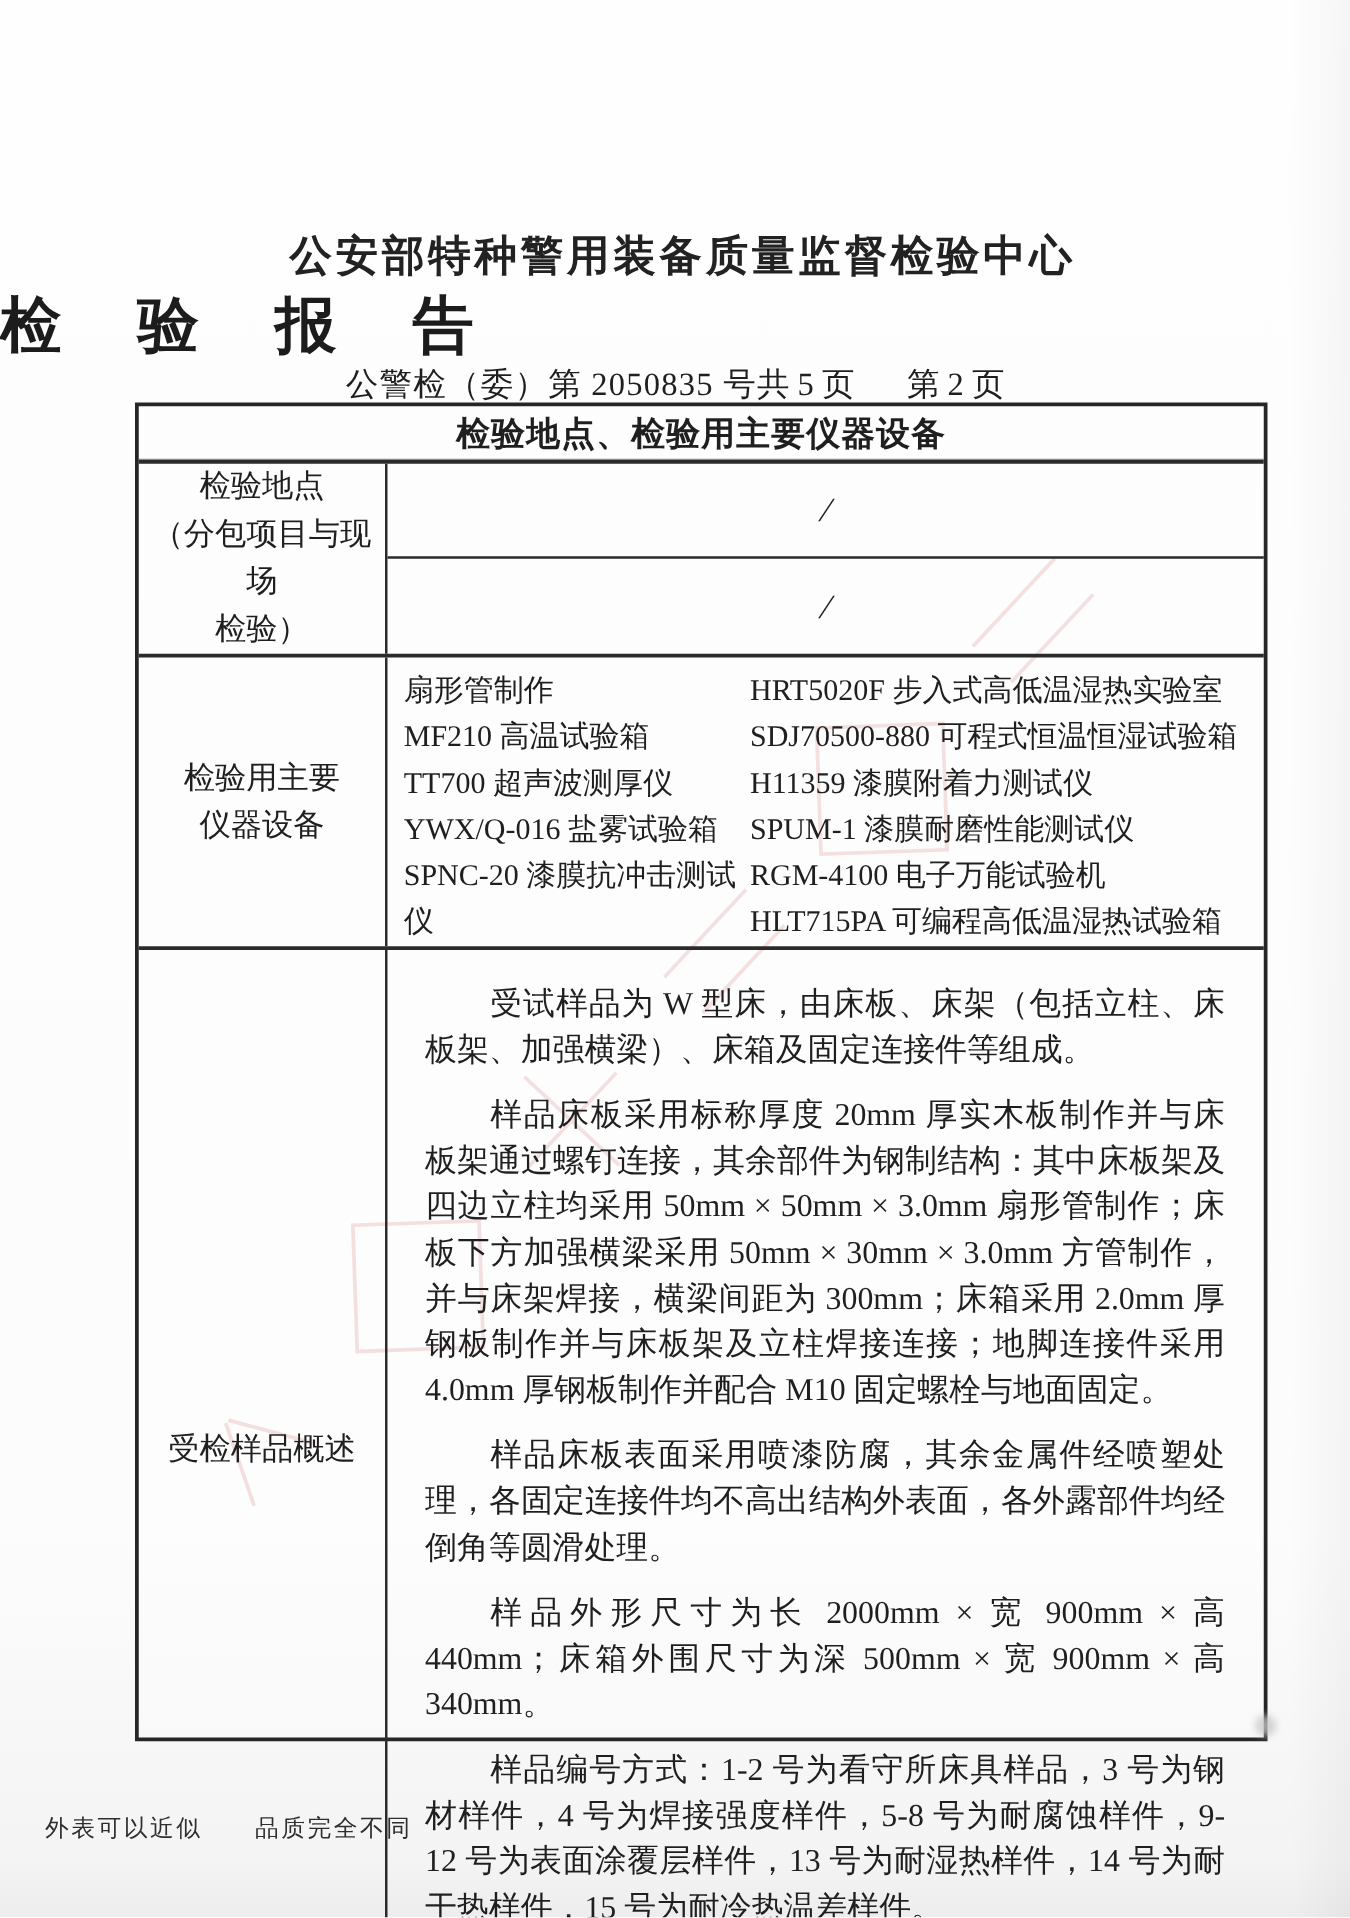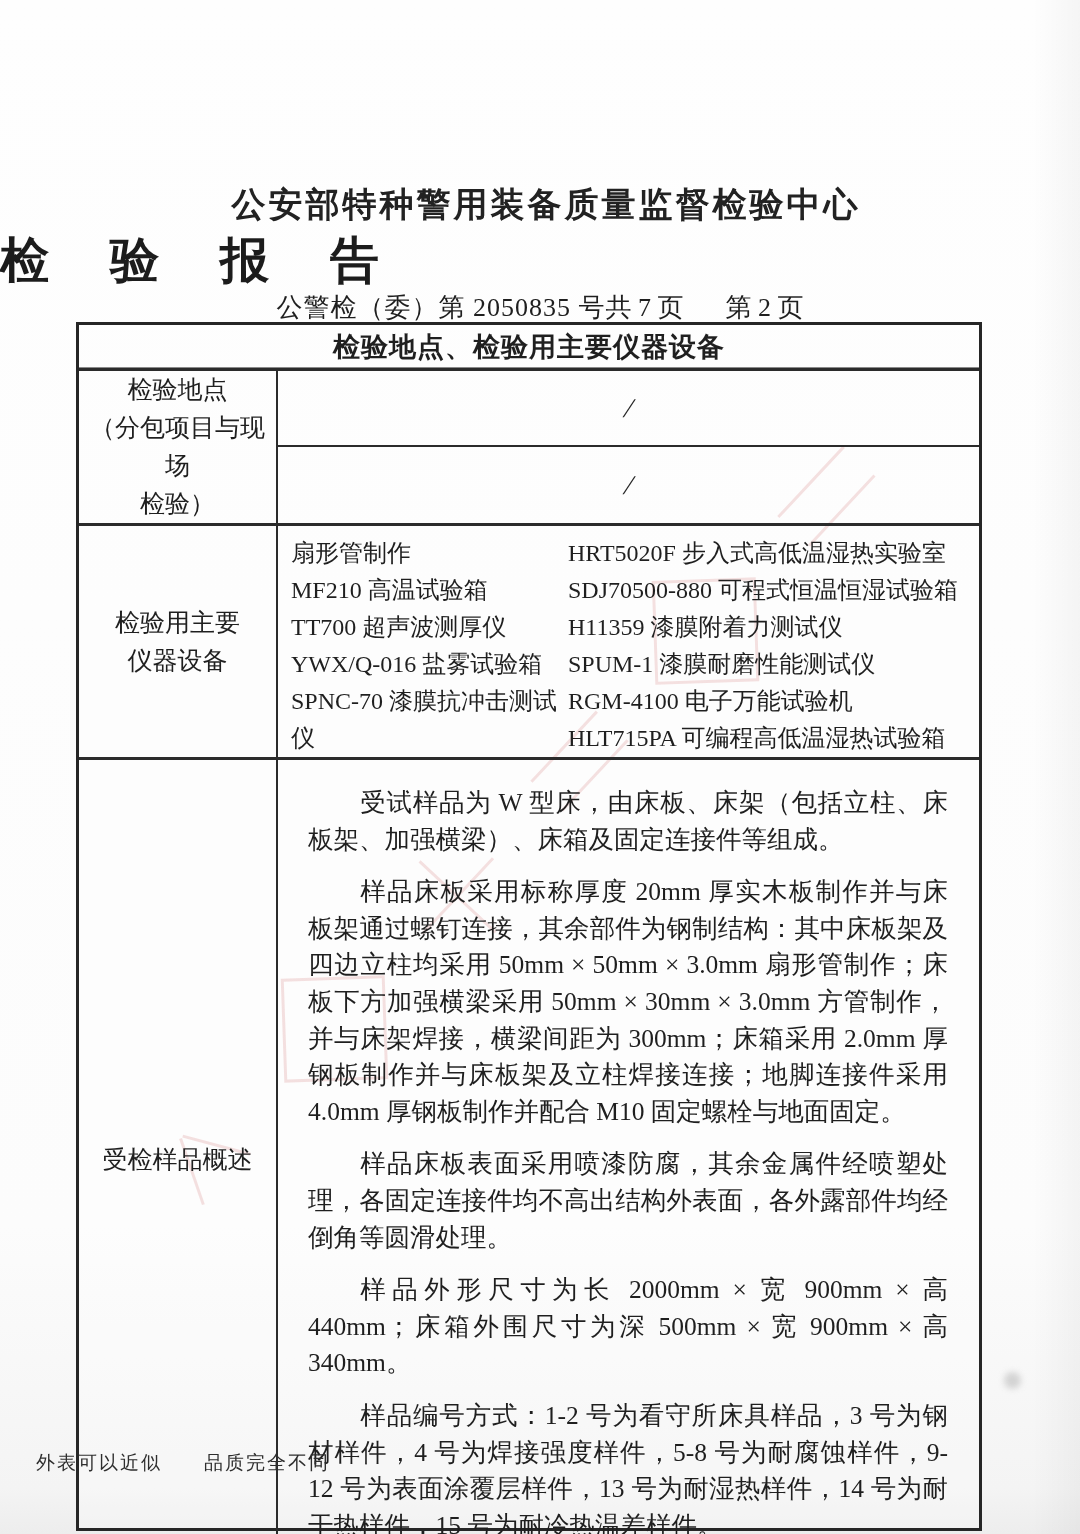--- a/index.html
+++ b/index.html
@@ -40,22 +40,22 @@
     position: absolute; top: 293px; left: 128px; right: 128px;
     height: 32px;
     display: flex; justify-content: center; align-items: flex-end;
     font-size: 26px;
   }
   .doc-number { letter-spacing: 1px; }
   .page-info { display: flex; gap: 42px; }
 
   
   .report-table {
-    position: absolute; left: 76px; top: 322px;
-    width: 906px; height: 1209px;
+    position: absolute; left: 108px; top: 322px;
+    width: 906px; height: 1071px;
     border: 3px solid #262626;
     background: rgba(255,255,255,0.25);
     display: flex; flex-direction: column;
   }
   .t-header {
     height: 46px; flex: 0 0 46px;
     display: flex; align-items: center; justify-content: center;
     font-size: 27px; font-weight: 600; letter-spacing: 1px;
     border-bottom: 3px solid #2b2b2b;
     box-shadow: 0 -4px 0 -3px #8a8a8a inset;
@@ -156,21 +156,21 @@
     <div class="wm-glyph bars"></div>
     <div class="wm-glyph diamond"></div>
     <div class="wm-glyph bars"></div>
   </div>
 
   <div class="org-title">公安部特种警用装备质量监督检验中心</div>
   <div class="report-title">检　验　报　告</div>
   <div class="doc-line">
     <span class="doc-number">公警检（委）第 2050835 号</span>
     <span class="page-info">
-      <span>共 7 页</span>
+      <span>共 5 页</span>
       <span>第 2 页</span>
     </span>
   </div>
 
   <div class="report-table">
 
     <div class="t-header">检验地点、检验用主要仪器设备</div>
 
     <div class="t-row row-location">
       <div class="label-cell">检验地点
@@ -188,21 +188,21 @@
 
     <div class="t-row row-equipment">
       <div class="label-cell">检验用主要
 仪器设备</div>
       <div class="value-cell equip-wrap">
         <div class="equip-col-left">
           <div class="equip-item">扇形管制作</div>
           <div class="equip-item">MF210 高温试验箱</div>
           <div class="equip-item">TT700 超声波测厚仪</div>
           <div class="equip-item">YWX/Q-016 盐雾试验箱</div>
-          <div class="equip-item">SPNC-70 漆膜抗冲击测试仪</div>
+          <div class="equip-item">SPNC-20 漆膜抗冲击测试仪</div>
         </div>
         <div class="equip-col-right">
           <div class="equip-item">HRT5020F 步入式高低温湿热实验室</div>
           <div class="equip-item">SDJ70500-880 可程式恒温恒湿试验箱</div>
           <div class="equip-item">H11359 漆膜附着力测试仪</div>
           <div class="equip-item">SPUM-1 漆膜耐磨性能测试仪</div>
           <div class="equip-item">RGM-4100 电子万能试验机</div>
           <div class="equip-item">HLT715PA 可编程高低温湿热试验箱</div>
         </div>
       </div>

